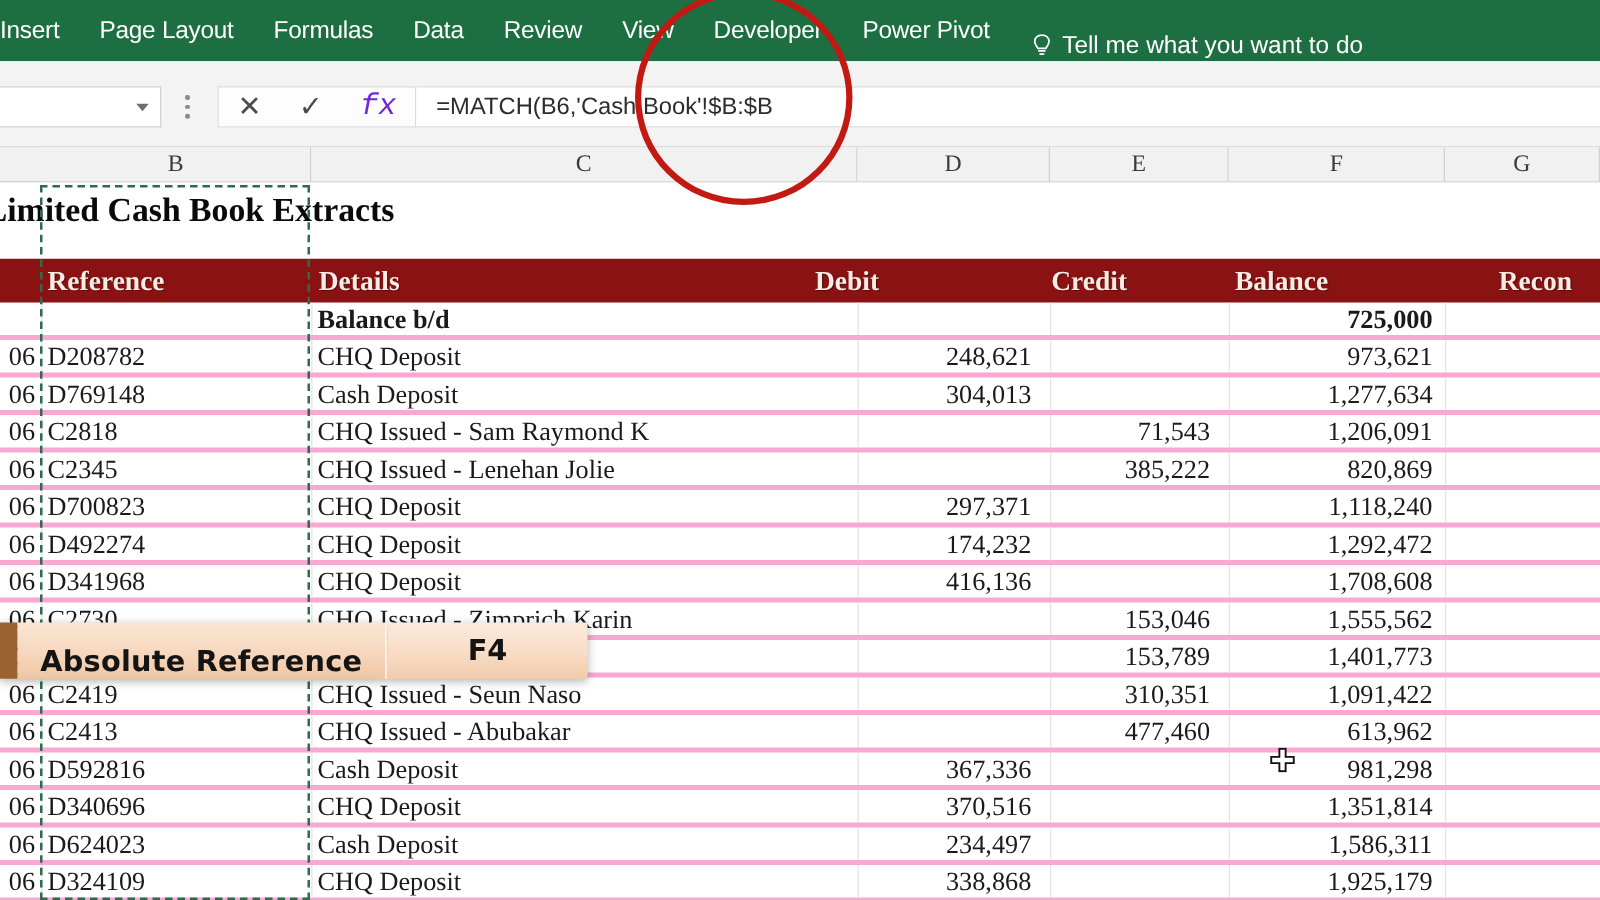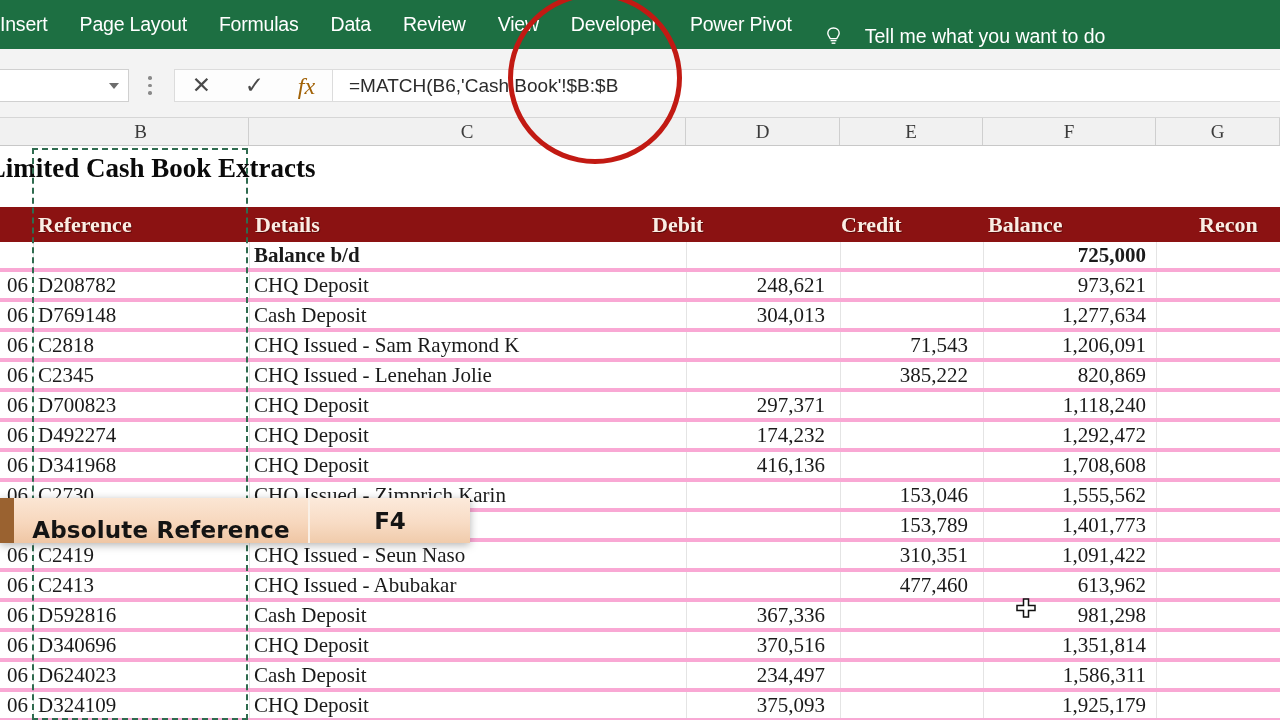--- a/index.html
+++ b/index.html
@@ -24,21 +24,21 @@
     color: #ffffff;
     font-size: 19.5px;
     font-family: "Liberation Sans", sans-serif;
     white-space: nowrap;
     padding: 12px 16px;
     line-height: 49px;
     letter-spacing: -0.2px;
   }
   .rtab:first-child { padding-left: 0; }
   .tellme {
-    display: flex; align-items: center; gap: 24px;
+    display: flex; align-items: center; gap: 9px;
     color: #ffffff; font-size: 19.5px; padding-left: 18px;
     white-space: nowrap;
     margin-top: 24px;
   }
   .bulb {
     width: 15px; height: 19px; position: relative; display: inline-block;
   }
   .bulb svg { display: block; }
 
   
@@ -66,21 +66,21 @@
     display: block; width: 3.5px; height: 3.5px; border-radius: 50%;
     background: #8a8a8a; margin-bottom: 4px;
   }
   .fb-btns {
     position: absolute; left: 174px; top: 69px; height: 33px;
     width: 159px;
     background: #fdfdfd; border: 1px solid #dcdcdc;
     display: flex; align-items: center; justify-content: space-around;
   }
   .fb-btn { color: #4a4a4a; font-size: 23px; line-height: 1; }
-  .fb-fx { font-style: italic; font-family: Liberation Serif, serif; font-size: 24px; color: #a16207; }
+  .fb-fx { font-style: italic; font-family: Liberation Mono, monospace; font-size: 24px; color: #6d28d9; }
   .formula-input {
     position: absolute; left: 333px; top: 69px; width: 960px; height: 33px;
     background: #ffffff; border: 1px solid #dcdcdc; border-left: none;
     display: flex; align-items: center;
     padding-left: 16px;
     font-size: 19px; color: #2c2c2c;
     font-family: "Liberation Sans", sans-serif;
     white-space: nowrap; overflow: hidden;
   }
 
@@ -514,21 +514,21 @@
         <div class="row">
           <div class="vline" style="left: 33px;"></div>
           <div class="vline" style="left: 249px;"></div>
           <div class="vline" style="left: 686px;"></div>
           <div class="vline" style="left: 840px;"></div>
           <div class="vline" style="left: 983px;"></div>
           <div class="vline" style="left: 1156px;"></div>
           <div class="cell c-a">06</div>
           <div class="cell c-b">D324109</div>
           <div class="cell c-c">CHQ Deposit</div>
-          <div class="cell c-d">375,093</div>
+          <div class="cell c-d">338,868</div>
           <div class="cell c-e"></div>
           <div class="cell c-f">1,925,179</div>
           <div class="cell c-g"></div>
         </div>
       </div>
   </div>
 
   <div class="antbox"></div>
 
   <div class="red-ellipse"></div>

